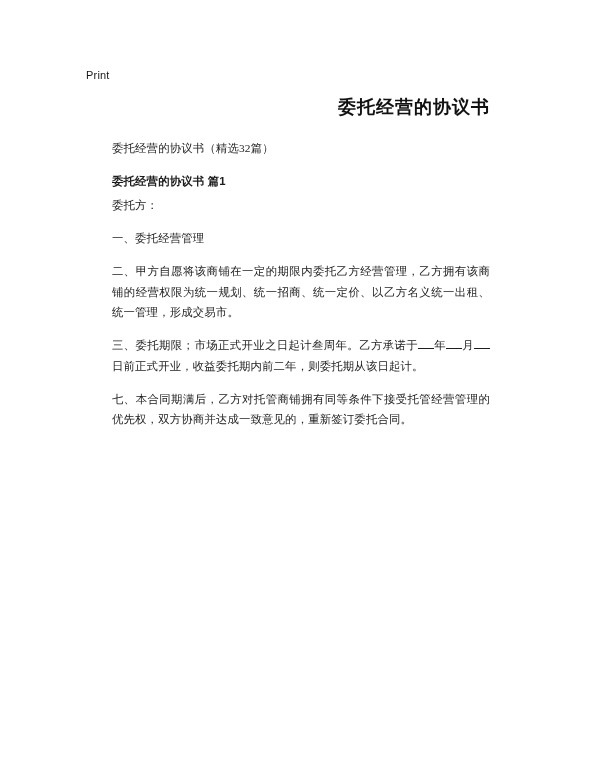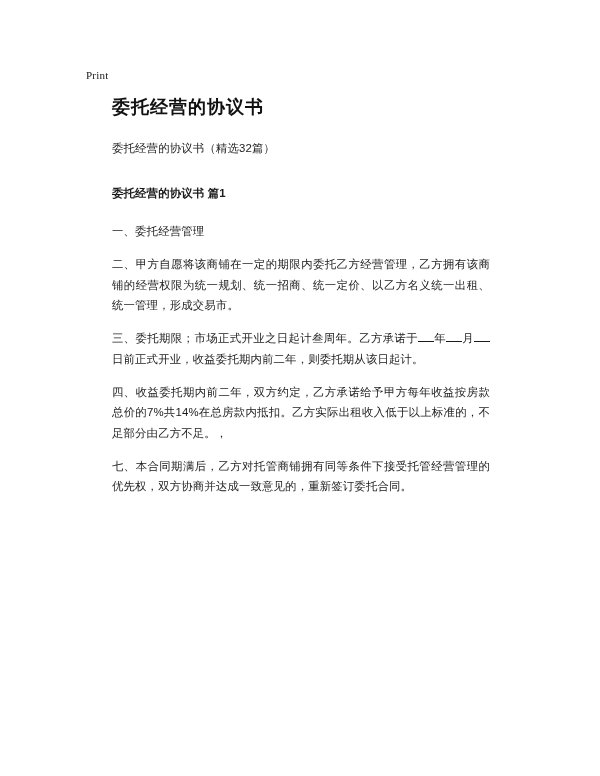--- a/index.html
+++ b/index.html
@@ -19,58 +19,59 @@
     position: relative;
     width: 600px;
     height: 776px;
     background: #ffffff;
     box-sizing: border-box;
   }
   .print-label {
     position: absolute;
     left: 86px;
     top: 68px;
-    font-family: Liberation Serif, serif;
+    font-family: Liberation Sans, sans-serif;
     font-size: 11px;
     color: #1a1a1a;
     line-height: 14px;
     letter-spacing: 0.2px;
   }
   .content {
     position: absolute;
     left: 112px;
     top: 92px;
     width: 378px;
   }
   .doc-title {
-    text-align: left;
+    text-align: right;
     font-size: 18px;
     font-weight: bold;
     color: #111111;
     letter-spacing: 1px;
     line-height: 26px;
     margin: 0 0 18px 0;
     padding-top: 2px;
   }
   .para {
     font-size: 11.4px;
     color: #1c1c1c;
     line-height: 20.5px;
     margin: 0 0 12.5px 0;
     text-align: justify;
     text-justify: inter-ideograph;
     letter-spacing: 0.15px;
     word-break: break-all;
   }
   .para.heading-bold {
     font-weight: bold;
-    margin-bottom: 18px;
+    margin-bottom: 4px;
   }
   .para.subtitle {
-    margin-bottom: 24px;
+    margin-bottom: 12px;
+    font-family: Liberation Serif, serif;
   }
   .blank {
     display: inline-block;
     border-bottom: 1px solid #1c1c1c;
     vertical-align: baseline;
   }
   .blank.w-long { width: 34px; }
   .blank.w-short { width: 16px; }
 </style>
 </head>
@@ -81,30 +82,30 @@
   <div class="print-label">Print</div>
 
   <div class="content">
 
     <h1 class="doc-title">委托经营的协议书</h1>
 
     <p class="para subtitle">委托经营的协议书（精选32篇）</p>
 
     <p class="para heading-bold">委托经营的协议书 篇1</p>
 
+    <p class="para">委托方：</p>
 
 
 
     <p class="para">一、委托经营管理</p>
 
 
     <p class="para">二、甲方自愿将该商铺在一定的期限内委托乙方经营管理，乙方拥有该商铺的经营权限为统一规划、统一招商、统一定价、以乙方名义统一出租、统一管理，形成交易市。</p>
 
     <p class="para"><span>三、委托期限；市场正式开业之日起计叁周年。乙方承诺于</span><span class="blank w-short"></span><span>年</span><span class="blank w-short"></span><span>月</span><span class="blank w-short"></span><span>日前正式开业，收益委托期内前二年，则委托期从该日起计。</span></p>
 
-    <p class="para">四、收益委托期内前二年，双方约定，乙方承诺给予甲方每年收益按房款总价的7%共14%在总房款内抵扣。乙方实际出租收入低于以上标准的，不足部分由乙方不足。，</p>
 
 
 
     <p class="para">七、本合同期满后，乙方对托管商铺拥有同等条件下接受托管经营管理的优先权，双方协商并达成一致意见的，重新签订委托合同。</p>
 
   </div>
 </div>
 
 </body></html>

